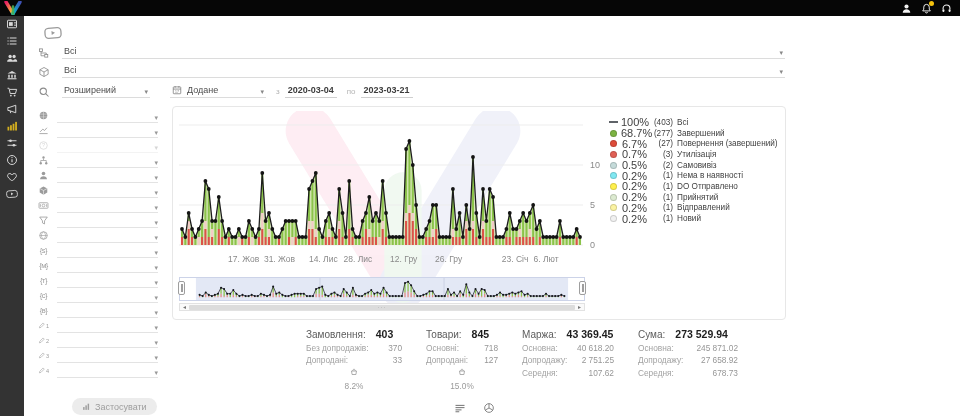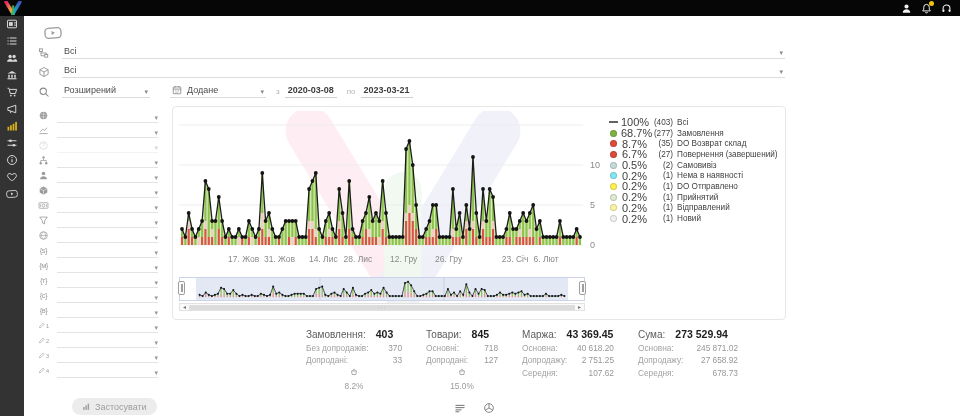--- a/index.html
+++ b/index.html
@@ -275,21 +275,21 @@
         <span class="uselect sel-datefield">
           <span class="cal"><span><svg viewBox="0 0 16 16">
                   <rect x="2" y="3" width="12" height="11" rx="1" fill="none" stroke="currentColor" stroke-width="1.2"></rect>
                   <path d="M2 6.5h12M5 1.8v2.4M11 1.8v2.4" stroke="currentColor" stroke-width="1.2"></path>
                   <text x="8" y="12" font-size="5.5" text-anchor="middle" fill="currentColor">17</text>
                 </svg></span></span>
           <span>Додане</span>
           <span class="caret">▾</span>
         </span>
         <span class="datesep">з</span>
-        <span class="dateval">2020-03-08</span>
+        <span class="dateval">2020-03-04</span>
         <span class="datesep">по</span>
         <span class="dateval">2023-03-21</span>
       </div>
     </div>
 
     <div class="body">
 
       <div class="fcol" id="fcol">
           <div class="frow">
             <span class="ficon">
@@ -1187,37 +1187,37 @@
                   <span class="lg-pct">100%</span>
                   <span class="lg-cnt">(403)</span>
                   <span class="lg-lbl">Всі</span>
                 </div>
                 <div class="lg-row">
                   <span class="lg-sw">
                     <span class="lg-dot" style="background: rgb(124, 179, 66);"></span>
                   </span>
                   <span class="lg-pct">68.7%</span>
                   <span class="lg-cnt">(277)</span>
-                  <span class="lg-lbl">Замовлення</span>
-                </div>
-                <div class="lg-row">
-                  <span class="lg-sw">
-                    <span class="lg-dot" style="background: rgb(221, 75, 57);"></span>
-                  </span>
-                  <span class="lg-pct">8.7%</span>
-                  <span class="lg-cnt">(35)</span>
-                  <span class="lg-lbl">DO Возврат склад</span>
+                  <span class="lg-lbl">Завершений</span>
                 </div>
                 <div class="lg-row">
                   <span class="lg-sw">
                     <span class="lg-dot" style="background: rgb(221, 75, 57);"></span>
                   </span>
                   <span class="lg-pct">6.7%</span>
                   <span class="lg-cnt">(27)</span>
                   <span class="lg-lbl">Повернення (завершений)</span>
+                </div>
+                <div class="lg-row">
+                  <span class="lg-sw">
+                    <span class="lg-dot" style="background: rgb(224, 96, 85);"></span>
+                  </span>
+                  <span class="lg-pct">0.7%</span>
+                  <span class="lg-cnt">(3)</span>
+                  <span class="lg-lbl">Утилізація</span>
                 </div>
                 <div class="lg-row">
                   <span class="lg-sw">
                     <span class="lg-dot" style="background: rgb(197, 219, 218);"></span>
                   </span>
                   <span class="lg-pct">0.5%</span>
                   <span class="lg-cnt">(2)</span>
                   <span class="lg-lbl">Самовивіз</span>
                 </div>
                 <div class="lg-row">

